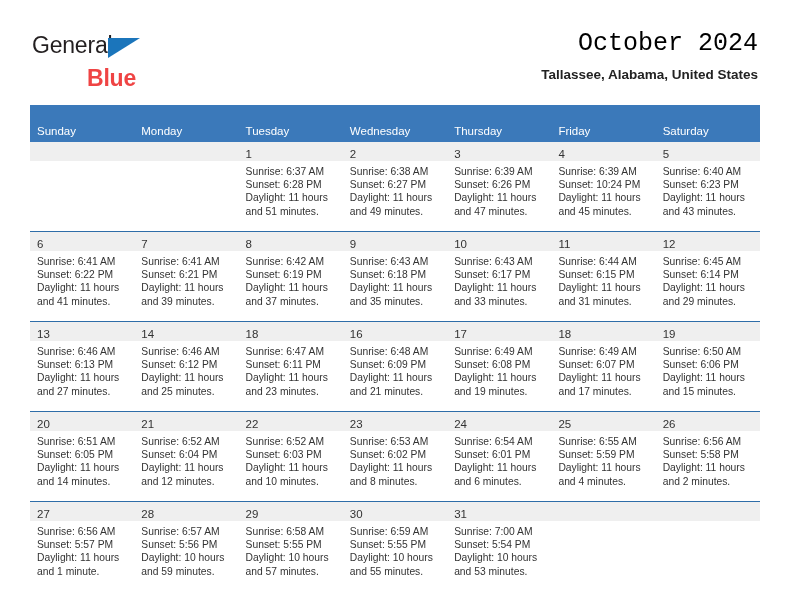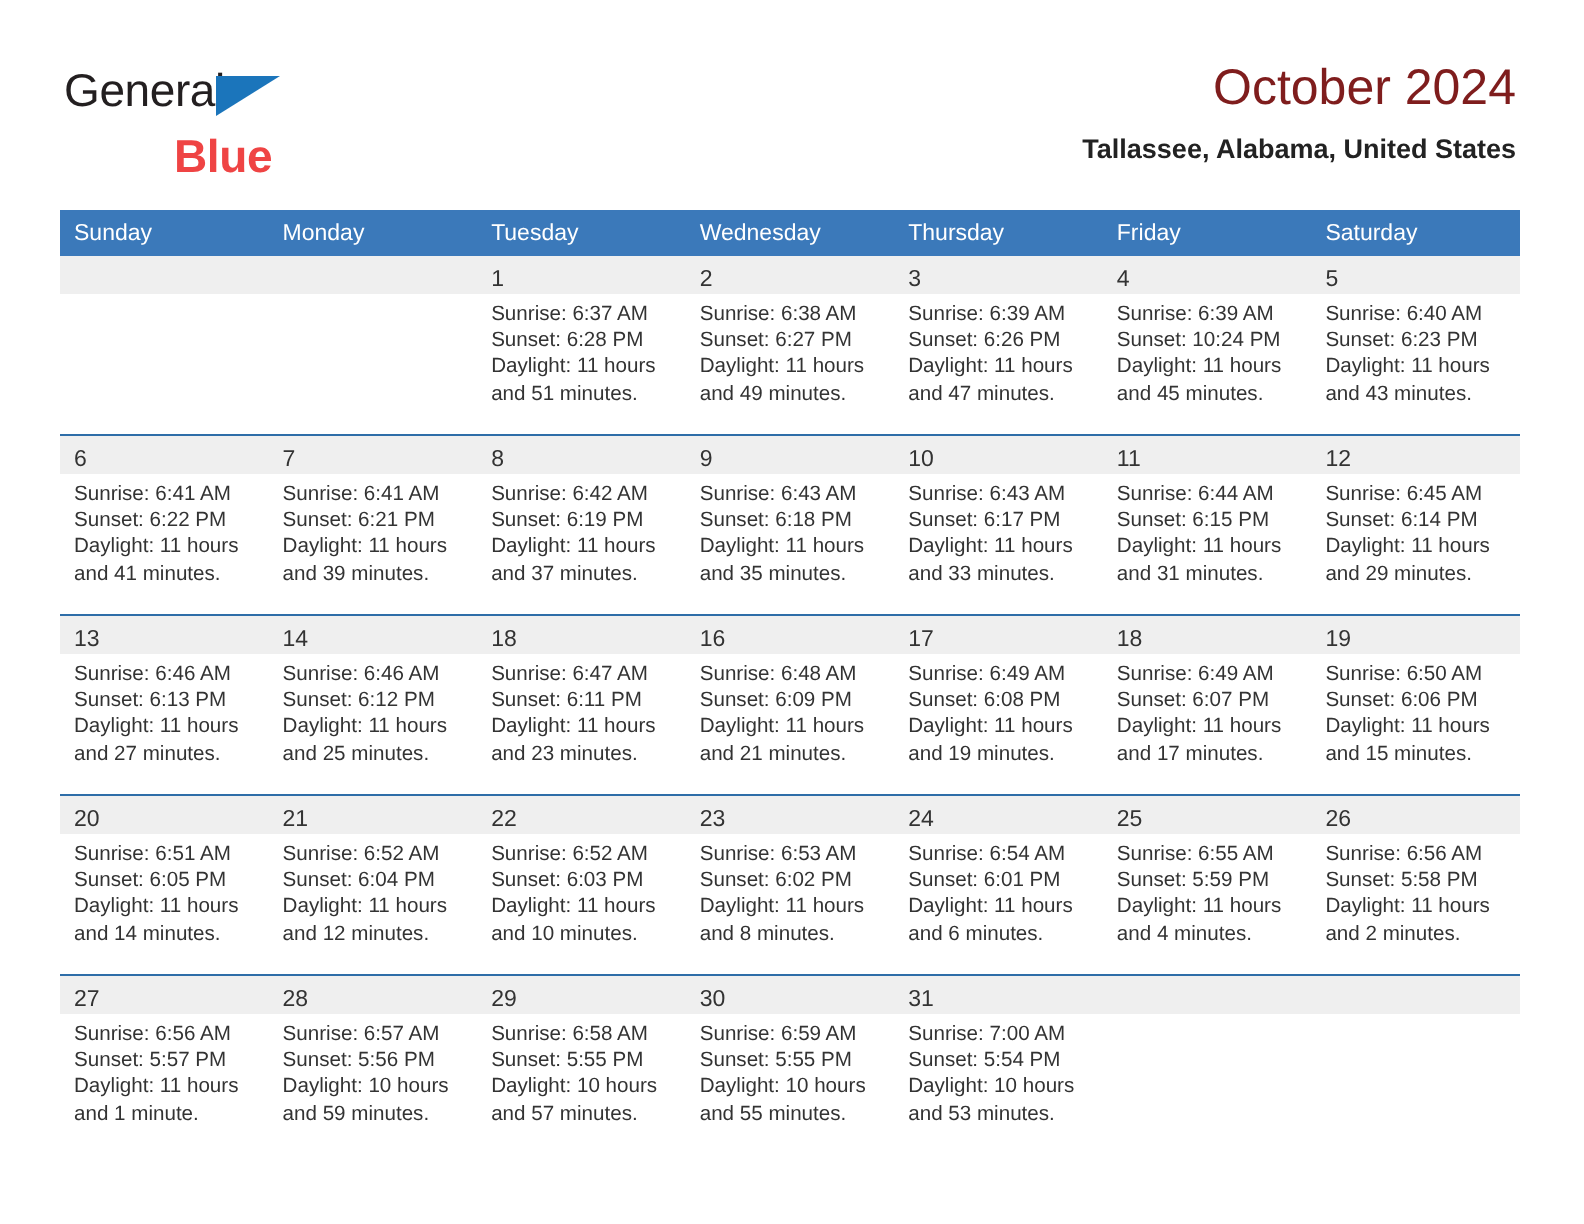--- a/index.html
+++ b/index.html
@@ -69,23 +69,24 @@
 
   .title-block {
     position: absolute;
     right: 34px;
     top: 28px;
     text-align: right;
   }
   .cal-title {
     font-size: 25px;
     font-weight: 400;
-    color: #7f1d1d;
+    color: #000000;
     line-height: 32px;
     white-space: nowrap;
+    font-family: Liberation Mono, monospace;
   }
   .cal-sub {
     margin-top: 6px;
     font-size: 13.5px;
     font-weight: 700;
     color: #222222;
     line-height: 18px;
     white-space: nowrap;
   }
 
@@ -102,21 +103,21 @@
     width: 730px;
   }
   table.cal col { width: 104.28px; }
 
   thead th {
     background: #3b79ba;
     color: #ffffff;
     font-size: 11.5px;
     font-weight: 400;
     text-align: left;
-    padding: 6px 0 5px 7px;
+    padding: 20px 0 5px 7px;
     height: 11px;
     line-height: 12px;
     border: 0;
   }
 
   tbody td {
     vertical-align: top;
     padding: 0;
     border: 0;
     border-top: 1.6px solid #2e6da8;

